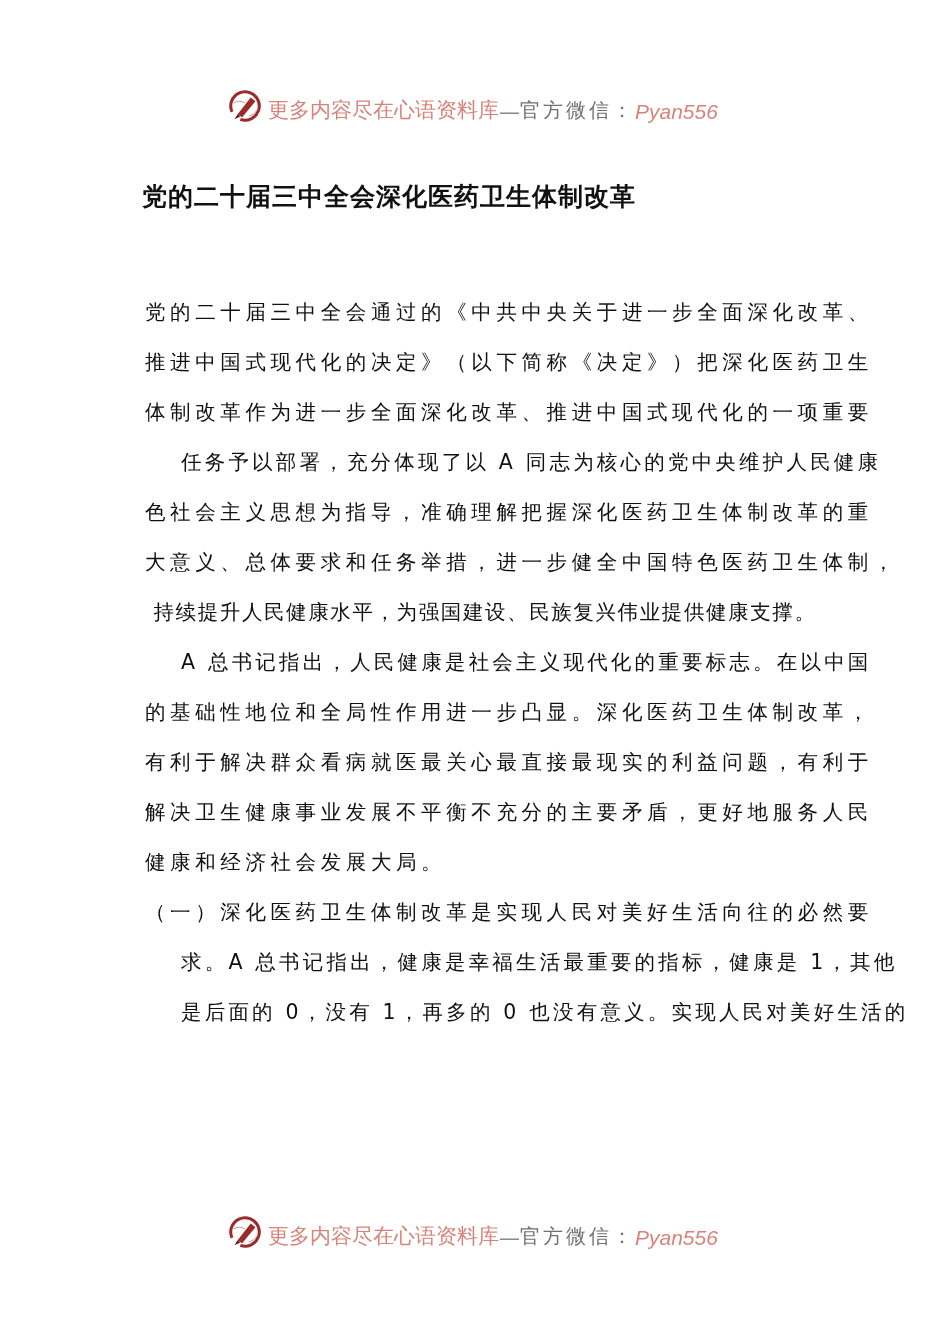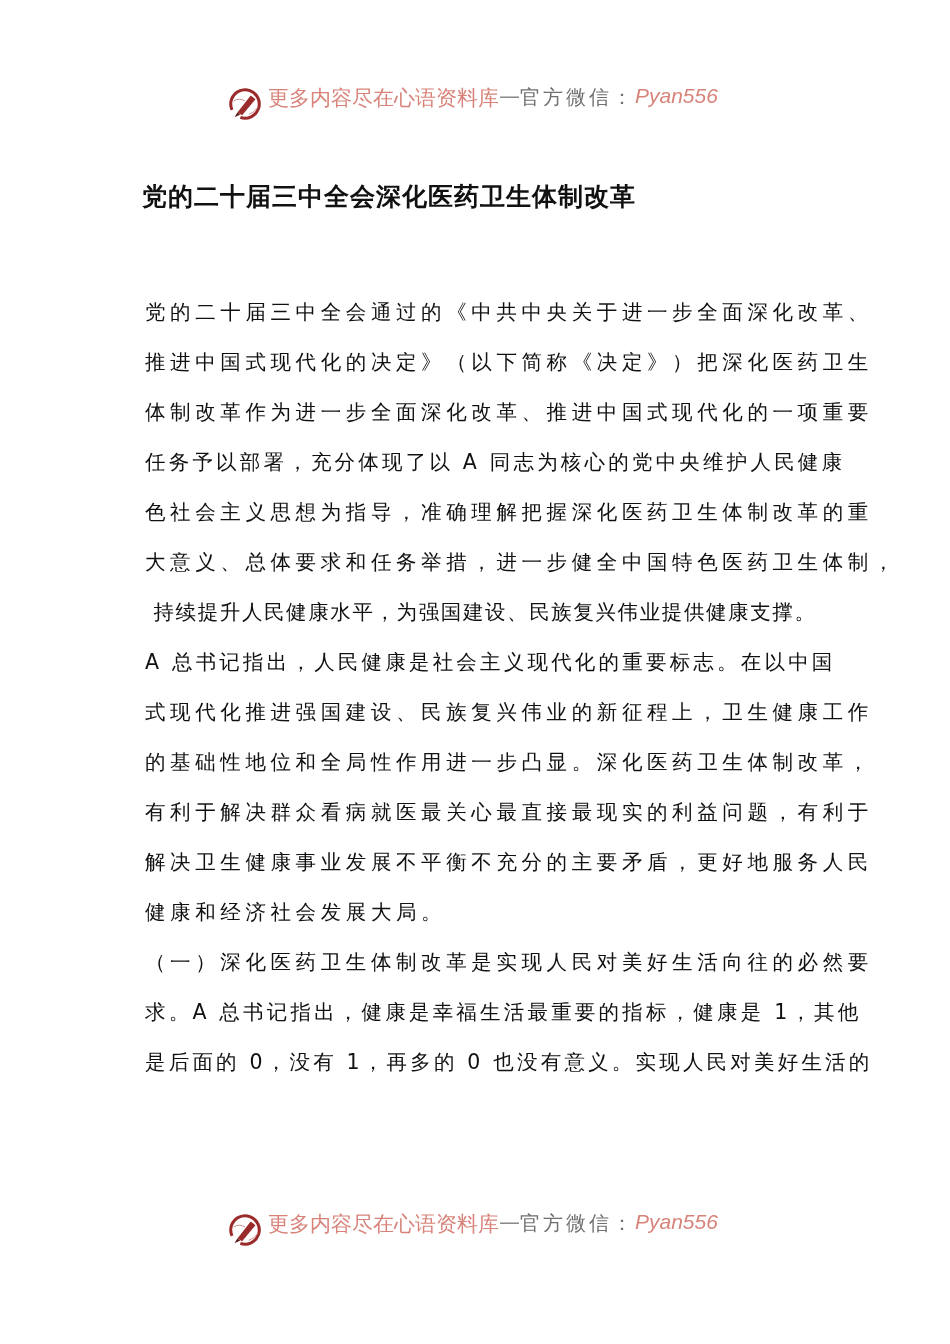--- a/index.html
+++ b/index.html
@@ -14,21 +14,21 @@
       overflow: hidden;
       font-family: "DejaVu Sans", "Liberation Sans", sans-serif;
       color: #000;
     }
     .banner {
       position: absolute;
       left: 226px;
       width: 500px;
       height: 40px;
       display: flex;
-      align-items: flex-start;
+      align-items: flex-end;
     }
     .banner.top { top: 84px; }
     .banner.bottom { top: 1210px; }
     .banner .logo {
       width: 38px;
       height: 38px;
       flex: 0 0 38px;
       margin-right: 4px;
     }
     .banner .promo {
@@ -77,21 +77,21 @@
     }
     .line {
       height: 50px;
       line-height: 32px;
       font-size: 20.5px;
       white-space: nowrap;
       letter-spacing: 4.6px;
       color: #111;
     }
     .line.tight { letter-spacing: 1.6px; text-align: center; }
-    .line.mid { letter-spacing: 3.2px; }
+    .line.mid { letter-spacing: 3.2px; margin-left: 36px; }
   </style>
 </head>
 <body>
 
 <div class="banner top">
   <svg class="logo" viewBox="0 0 40 40">
     <circle cx="20" cy="21" r="15" fill="none" stroke="#9b2a2a" stroke-width="3.2" stroke-dasharray="70 12" transform="rotate(200 20 21)"></circle>
     <path d="M12 30 L26 12 L31 16 L17 33 Z" fill="#9b2a2a"></path>
     <path d="M12 30 L9 35 L15 32 Z" fill="#5a1414"></path>
     <path d="M8 18 Q14 14 20 18" fill="none" stroke="#c98a8a" stroke-width="1"></path>
@@ -107,21 +107,20 @@
 
 <div class="body">
   <div class="line">党的二十届三中全会通过的《中共中央关于进一步全面深化改革、</div>
   <div class="line">推进中国式现代化的决定》（以下简称《决定》）把深化医药卫生</div>
   <div class="line">体制改革作为进一步全面深化改革、推进中国式现代化的一项重要</div>
   <div class="line mid">任务予以部署，充分体现了以 A 同志为核心的党中央维护人民健康</div>
   <div class="line">色社会主义思想为指导，准确理解把握深化医药卫生体制改革的重</div>
   <div class="line">大意义、总体要求和任务举措，进一步健全中国特色医药卫生体制，</div>
   <div class="line tight">持续提升人民健康水平，为强国建设、民族复兴伟业提供健康支撑。</div>
   <div class="line mid">A 总书记指出，人民健康是社会主义现代化的重要标志。在以中国</div>
-  <div class="line">式现代化推进强国建设、民族复兴伟业的新征程上，卫生健康工作</div>
   <div class="line">的基础性地位和全局性作用进一步凸显。深化医药卫生体制改革，</div>
   <div class="line">有利于解决群众看病就医最关心最直接最现实的利益问题，有利于</div>
   <div class="line">解决卫生健康事业发展不平衡不充分的主要矛盾，更好地服务人民</div>
   <div class="line">健康和经济社会发展大局。</div>
   <div class="line">（一）深化医药卫生体制改革是实现人民对美好生活向往的必然要</div>
   <div class="line mid">求。A 总书记指出，健康是幸福生活最重要的指标，健康是 1，其他</div>
   <div class="line mid">是后面的 0，没有 1，再多的 0 也没有意义。实现人民对美好生活的</div>
 </div>
 
 <div class="banner bottom">

